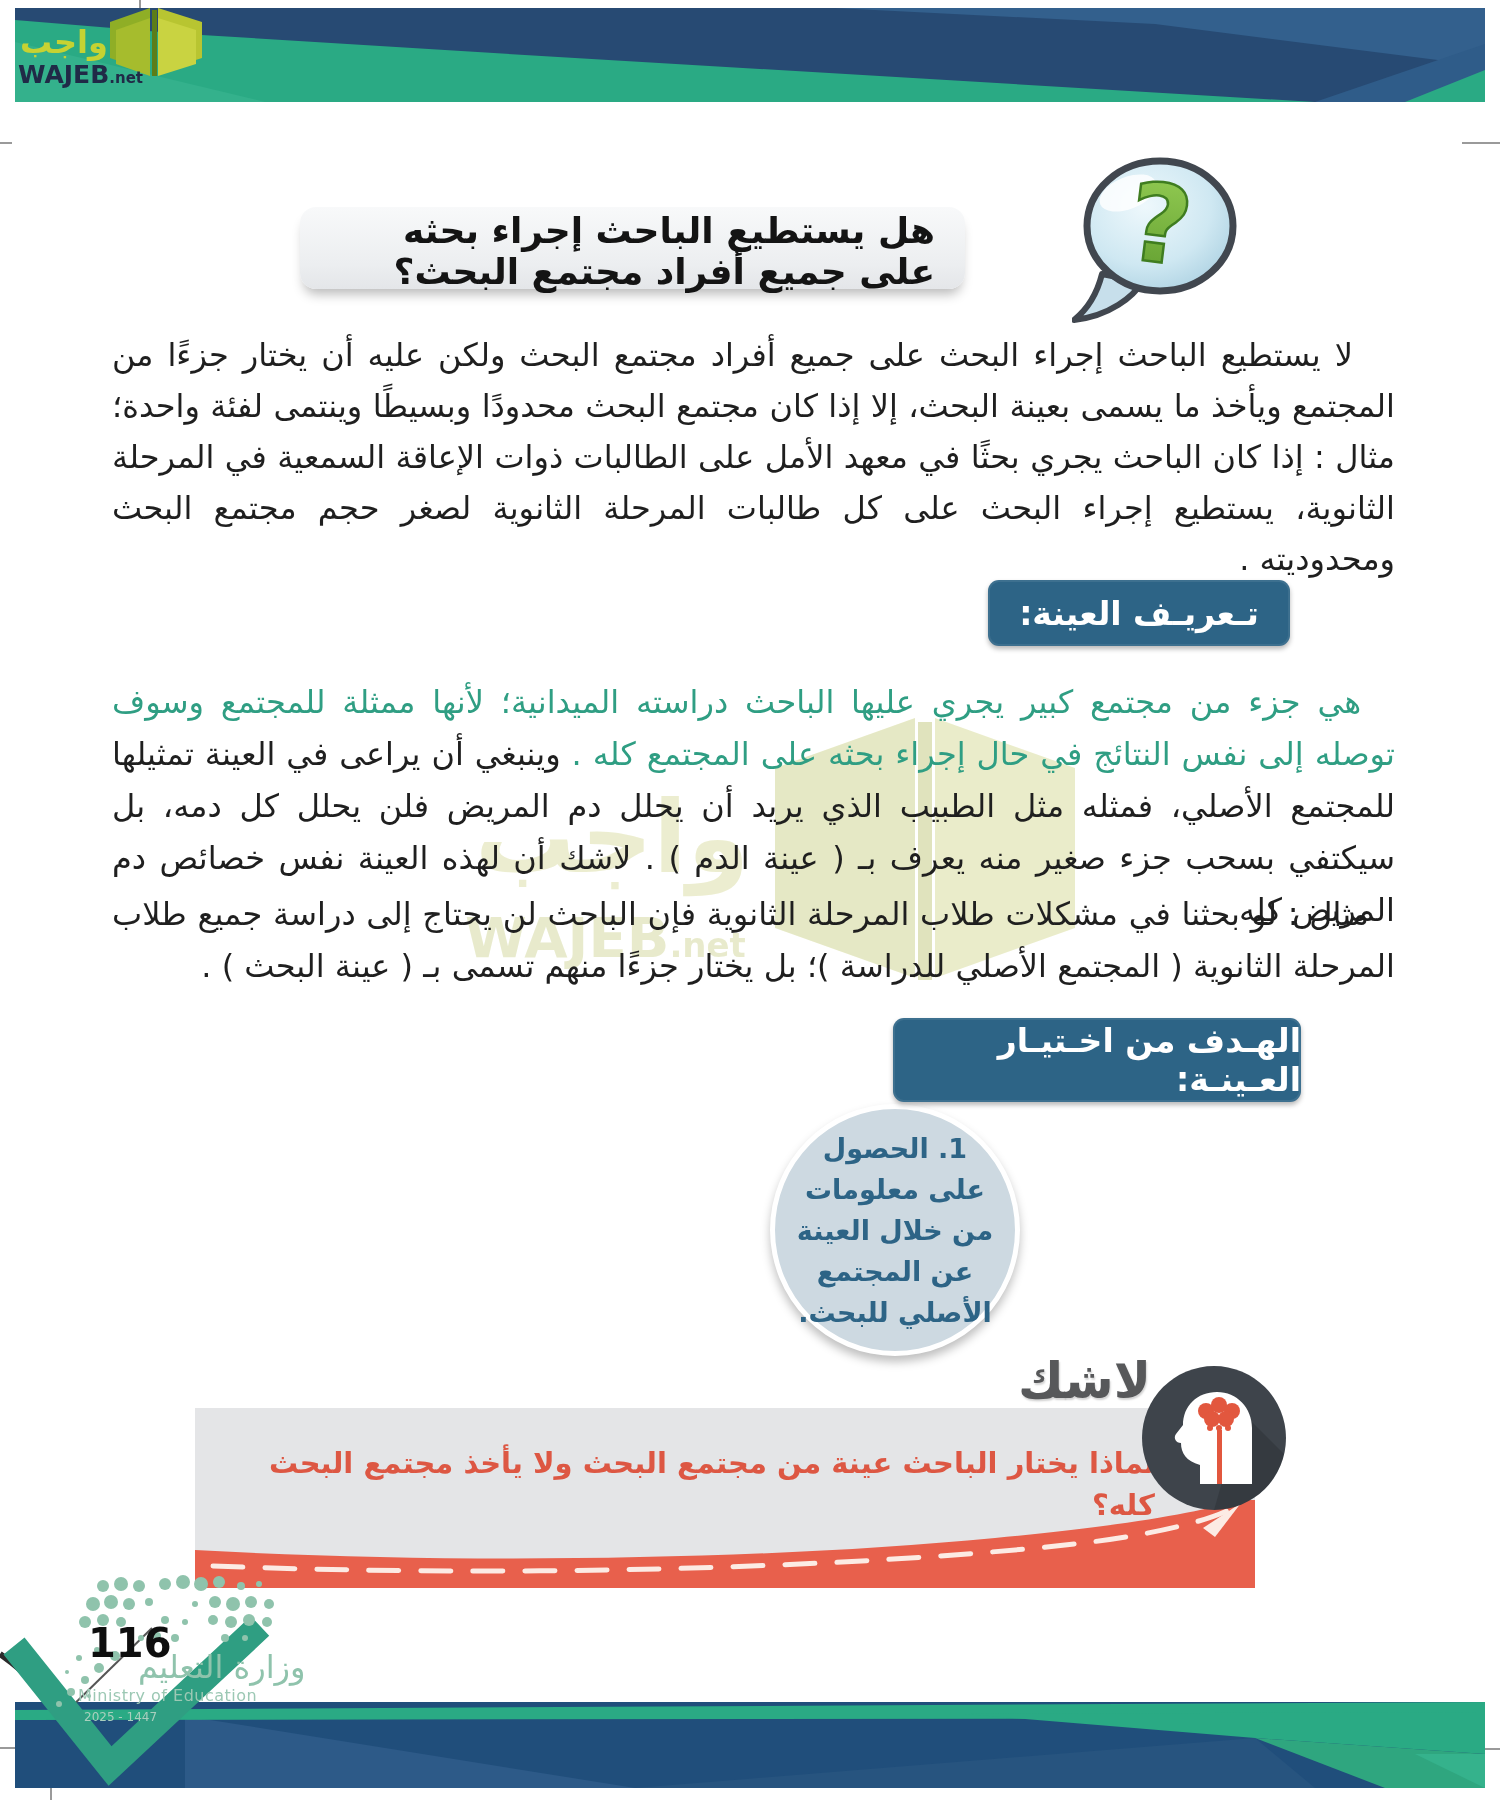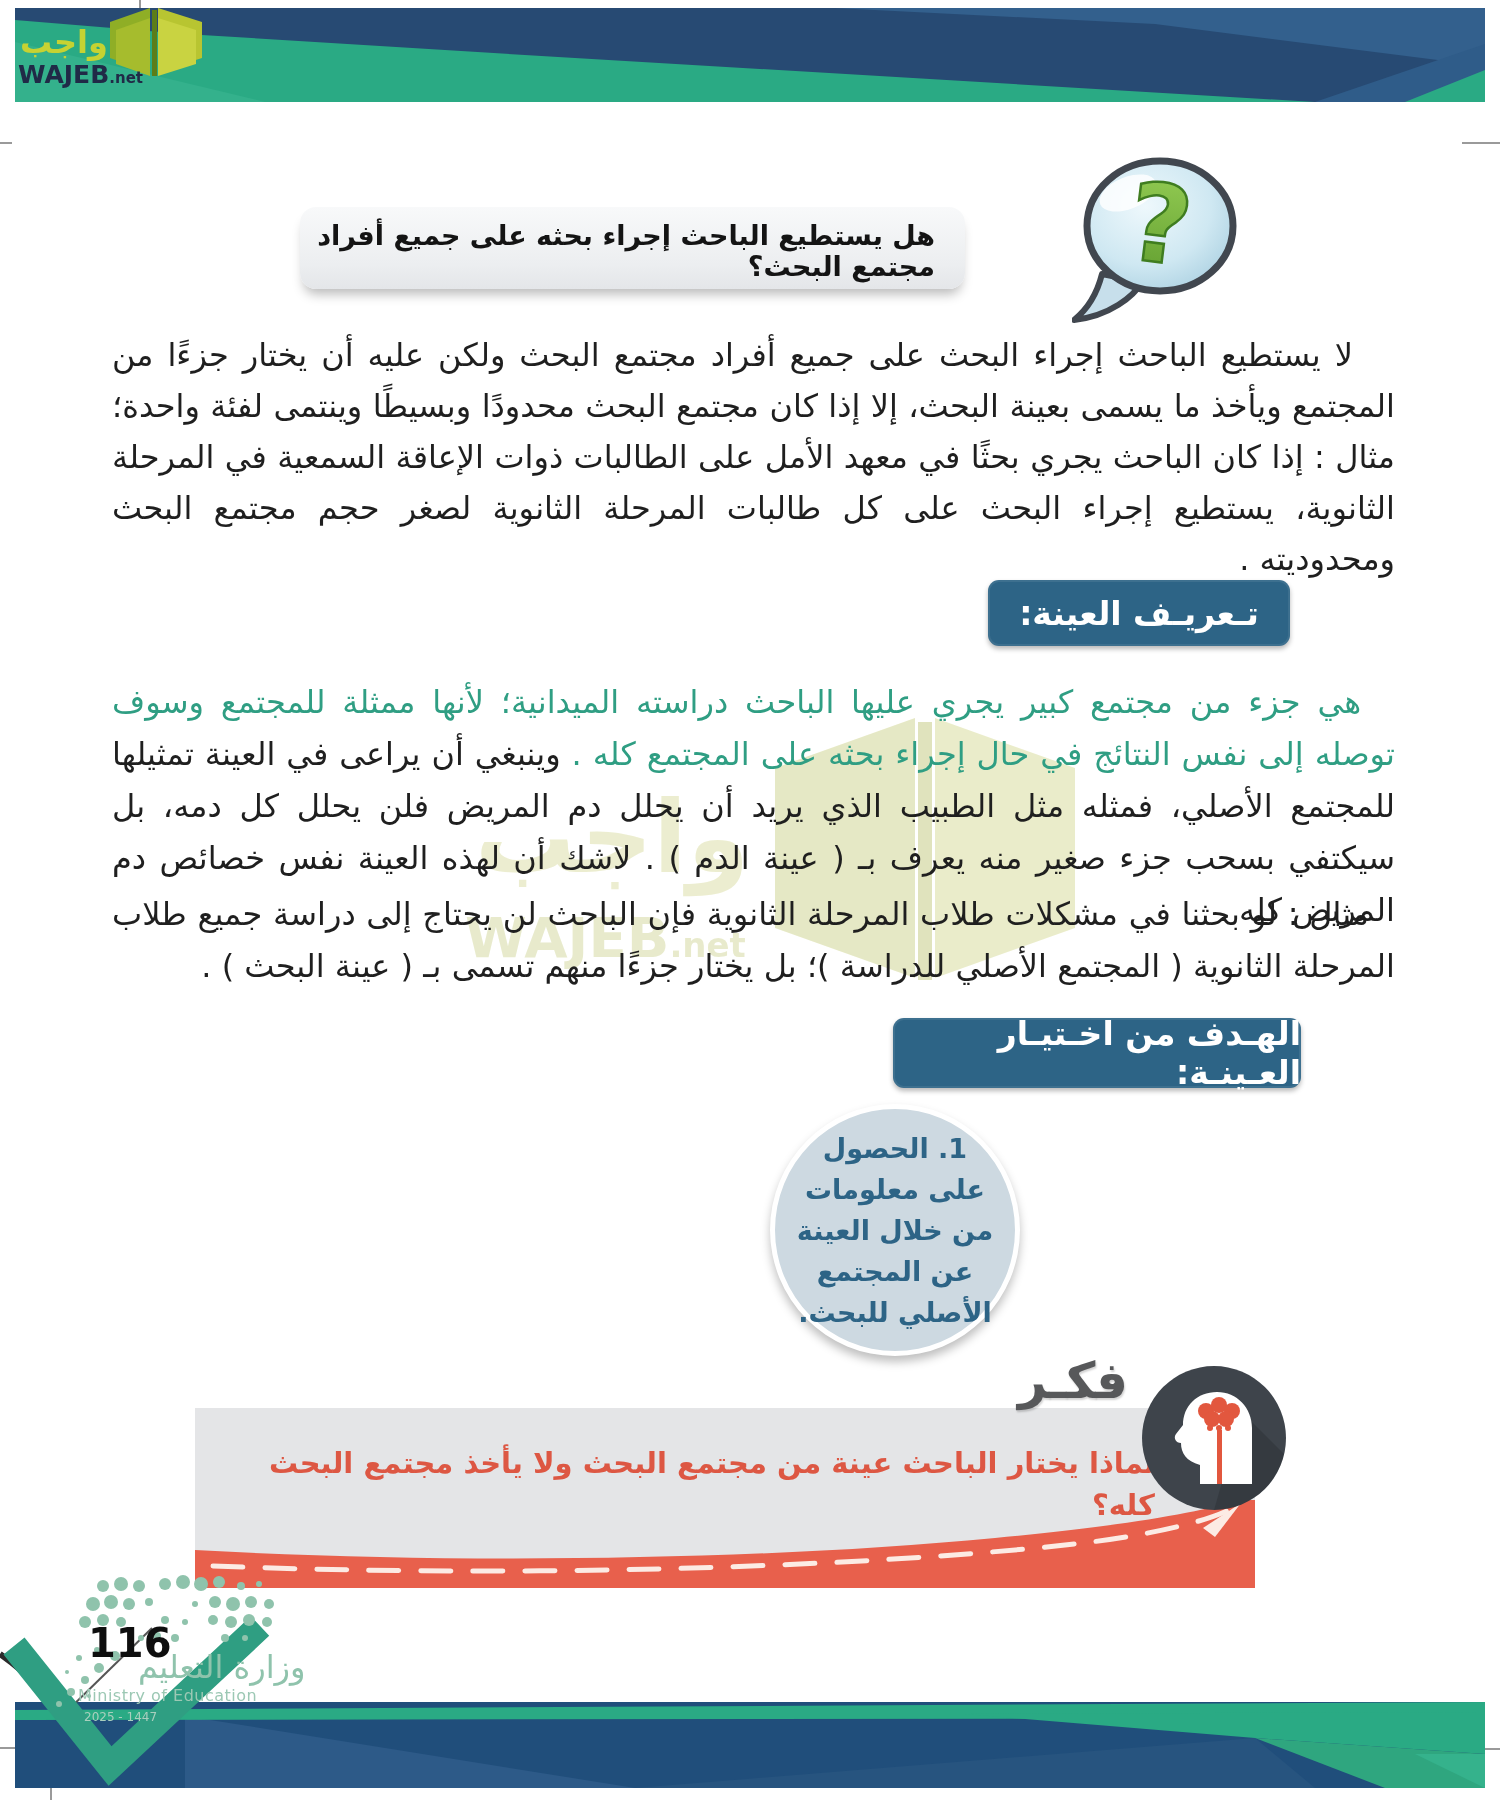--- a/index.html
+++ b/index.html
@@ -17,21 +17,21 @@
   .wajeb-en{font-weight:bold;font-size:25px;color:#202a47;line-height:1;}
   .wajeb-en small{font-size:15px;font-weight:bold;color:#202a47;}
   
   .qbox{
     position:absolute;left:300px;top:207px;width:665px;height:82px;
     background:linear-gradient(180deg,#f8f9fa 0%,#eceef0 70%,#e4e6e9 100%);
     border-radius:16px;box-shadow:0 9px 12px -4px rgba(0,0,0,.28);
     display:flex;align-items:center;justify-content:flex-start;
     direction:rtl;z-index:3;
   }
-  .qbox-text{font-size:27px;font-weight:bold;color:#141414;padding:6px 30px 0 16px;}
+  .qbox-text{font-size:36px;font-weight:bold;color:#141414;padding:6px 30px 0 16px;}
   
   .para{
     position:absolute;direction:rtl;text-align:justify;color:#1f1f1f;
     font-size:32px;line-height:51px;z-index:2;
   }
   .para .green{color:#2f9e83;}
   
   .h-box{
     position:absolute;background:#2d6486;border-radius:11px;
     box-shadow:0 3px 5px rgba(0,0,0,.28), inset 0 0 0 2px rgba(255,255,255,.08);
@@ -144,27 +144,27 @@
       <span>WAJEB</span><small>.net</small>
     </div>
   </div>
 
   <div class="para" style="left:112px;top:888px;width:1283px;line-height:52px;text-indent:26px;">مثال :  لو بحثنا في مشكلات طلاب المرحلة الثانوية فإن الباحث لن يحتاج إلى دراسة جميع طلاب المرحلة الثانوية ( المجتمع الأصلي للدراسة )؛ بل يختار جزءًا منهم تسمى بـ ( عينة البحث ) .</div>
 
   <div class="para" style="left:112px;top:676px;width:1283px;line-height:52px;text-indent:34px;">
     <span class="green">هي جزء من مجتمع كبير يجري عليها الباحث دراسته الميدانية؛ لأنها ممثلة للمجتمع وسوف توصله إلى نفس النتائج في حال إجراء بحثه على المجتمع كله . </span><span>وينبغي أن يراعى في العينة تمثيلها للمجتمع الأصلي، فمثله مثل الطبيب الذي يريد أن يحلل دم المريض فلن يحلل كل دمه، بل سيكتفي بسحب جزء صغير منه يعرف بـ ( عينة الدم ) .  لاشك أن لهذه العينة نفس خصائص دم المريض كله .</span>
   </div>
 
-  <div class="h-box" style="left:893px;top:1018px;width:408px;height:70px;">الهـدف من اخـتيـار العـينـة:</div>
+  <div class="h-box" style="left:893px;top:1018px;width:408px;height:84px;">الهـدف من اخـتيـار العـينـة:</div>
 
   <div class="goal-circle" style="left:770px;top:1104px;">
     <div class="goal-text">1. الحصول على معلومات من خلال العينة عن المجتمع الأصلي للبحث.</div>
   </div>
 
-  <div class="think-title">فكـر</div>
+  <div class="think-title">لاشك</div>
 
   <div class="think-box">
     <svg class="think-road" viewBox="0 0 1060 88">
       <path d="M0,50 C250,64 560,61 800,38 C930,26 1005,12 1045,0 L1060,0 L1060,88 L0,88 Z" fill="#e8604c"></path>
       <path d="M18,66 C300,77 640,70 880,44 C965,34 1015,20 1038,8" fill="none" stroke="#fcebe4" stroke-width="5" stroke-dasharray="30 22" stroke-linecap="round"></path>
       <polygon points="1008,28 1046,3 1020,37" fill="#fcebe4"></polygon>
     </svg>
     <div class="think-question">لماذا يختار الباحث عينة من مجتمع البحث ولا يأخذ مجتمع البحث كله؟</div>
   </div>
 

